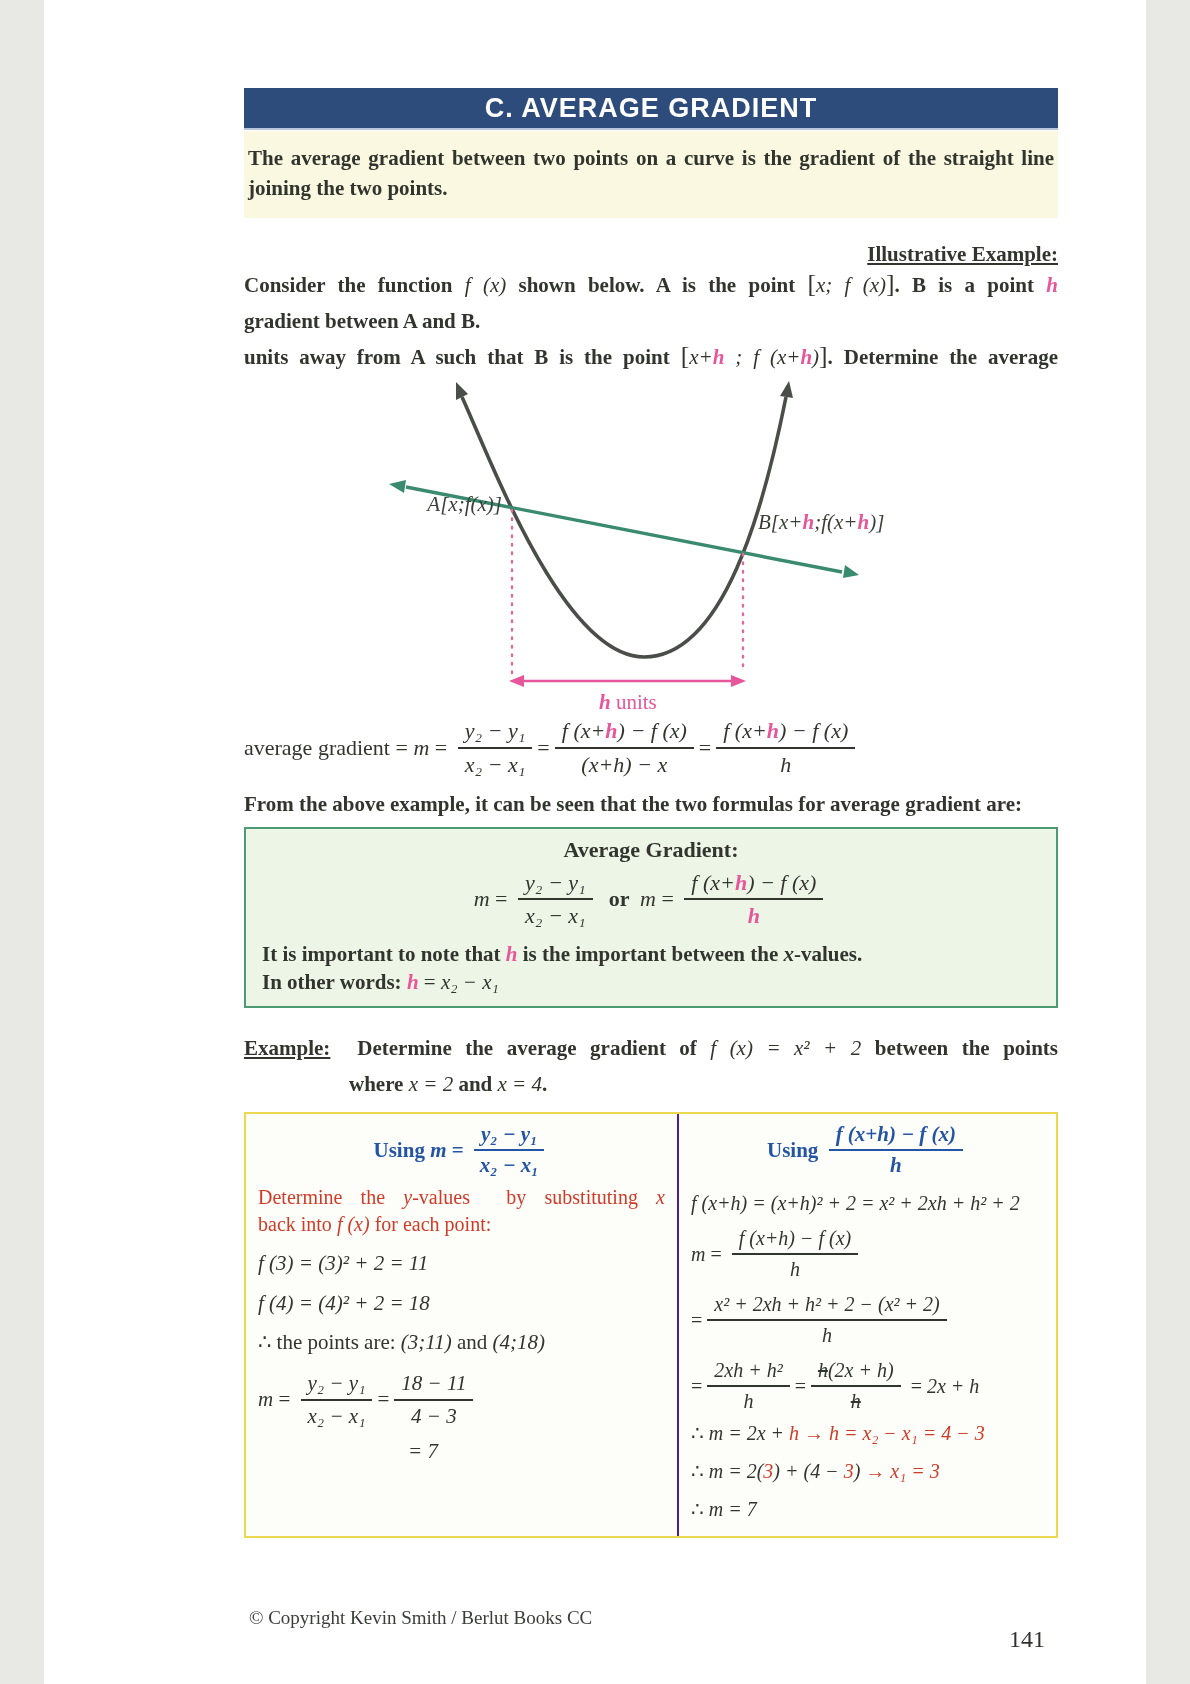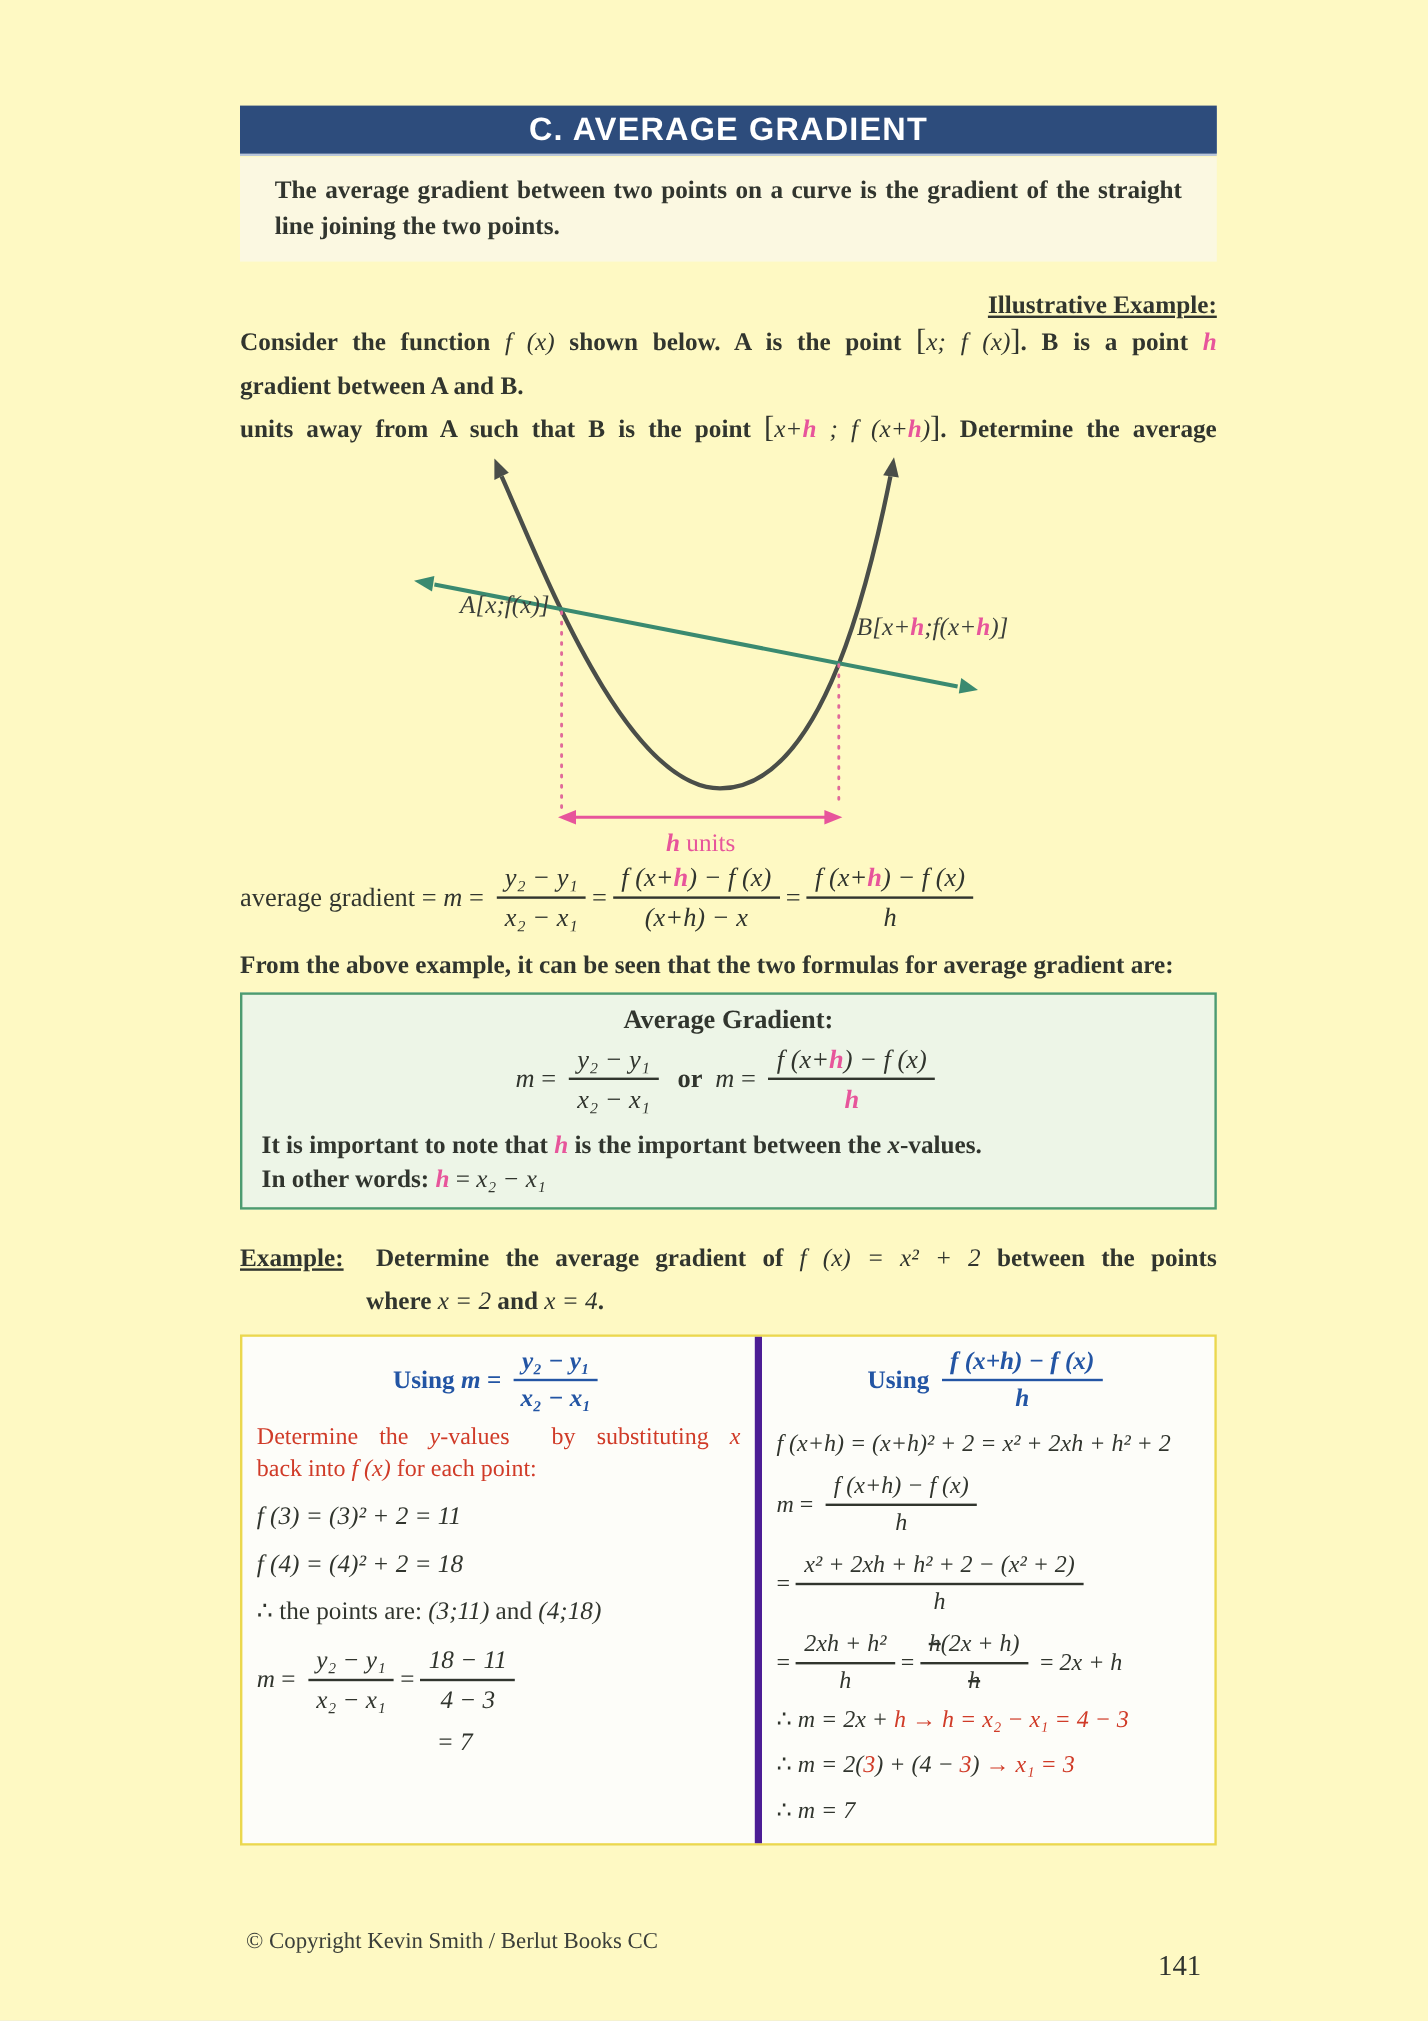--- a/index.html
+++ b/index.html
@@ -1,27 +1,27 @@
 <!DOCTYPE html>
 <html><head>
 <meta charset="utf-8">
 <style>
   html,body{margin:0;padding:0;background:#e8e8e4;}
-  .page{position:relative;width:1190px;height:1684px;margin:0 auto;background:#fef9c3;
+  .page{position:relative;width:1102px;height:1684px;margin:0 auto;background:#ffffff;
         font-family:"Liberation Serif","DejaVu Serif",serif;color:#31352e;overflow:hidden;}
   .content{position:absolute;left:200px;top:88px;width:814px;}
 
   
   .header-bar{background:#2d4c7c;height:40px;display:flex;align-items:center;justify-content:center;
               box-shadow:0 2px 0 #b9c6da;}
   .header-bar .title{color:#ffffff;font-family:"Liberation Sans","DejaVu Sans",sans-serif;
                      font-weight:700;font-size:27px;letter-spacing:1px;}
 
   
-  .def-box{background:#fbf8e1;margin-top:3px;padding:12px 29px 14px;}
+  .def-box{background:#fbf8e1;margin-top:3px;padding:12px 4px 14px;}
   .def-box .deftext{font-weight:700;font-size:21px;line-height:1.45;text-align:justify;}
 
   .ill-head{margin-top:24px;font-weight:700;font-size:21px;text-decoration:underline;text-align:right;}
   .bodyline{font-weight:700;font-size:21px;line-height:1.72;}
   .just{text-align:justify;text-align-last:justify;}
 
   
   .seg{white-space:pre-wrap;}
   .m{font-style:italic;font-weight:400;}
   .mi{font-style:italic;}
@@ -50,21 +50,21 @@
   .green-box{margin-top:8px;border:2px solid #4d9b70;background:#edf5e7;padding:8px 16px 10px;}
   .green-box .gb-head{text-align:center;font-weight:700;font-size:22px;}
   .gb-formula{justify-content:center;margin:6px 0 10px;}
   .gb-note{font-weight:700;font-size:21px;line-height:1.35;}
 
   .example-par{margin-top:22px;}
   .example-indent{margin-left:105px;}
 
   
   .sol-box{margin-top:10px;border:2px solid #ebd84e;background:#fdfdf9;display:flex;}
-  .sol-left{width:433px;border-right:6px solid #4c1d95;padding:8px 12px 14px;box-sizing:border-box;}
+  .sol-left{width:433px;border-right:2px solid #4c1d95;padding:8px 12px 14px;box-sizing:border-box;}
   .sol-right{flex:1;padding:8px 12px 14px;box-sizing:border-box;}
   .col-head{display:flex;align-items:center;justify-content:center;color:#2355a4;font-weight:700;font-size:21px;}
   .redline{color:#d03b28;font-size:20px;line-height:1.35;}
   .mathline{font-size:21px;line-height:1.3;margin-top:12px;}
   .sol-right .mathline,.sol-right .eqrow{font-size:20px;}
   .sol-left .eqrow{font-size:21px;}
   .result-line{margin-left:150px;margin-top:10px;font-size:21px;}
   .mt6{margin-top:6px;} .mt10{margin-top:10px;} .mt14{margin-top:14px;}
 
   

